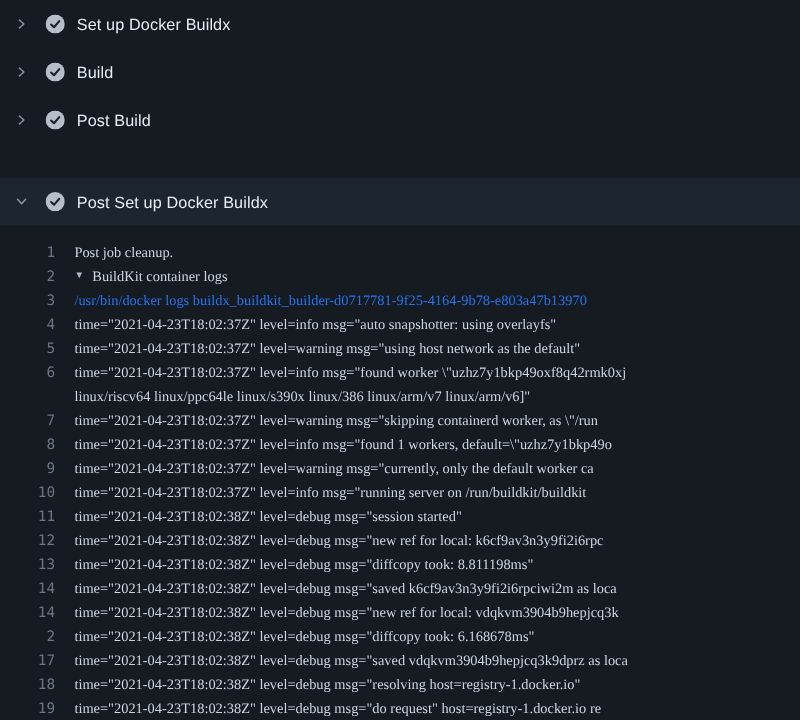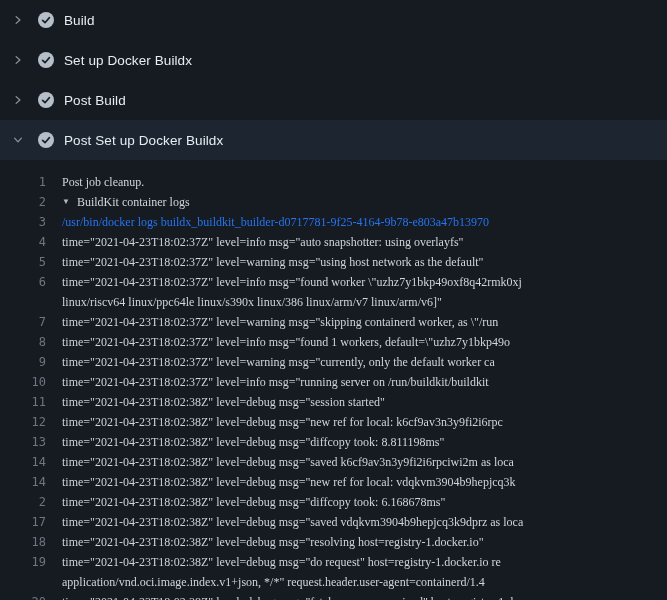--- a/index.html
+++ b/index.html
@@ -8,21 +8,21 @@
     height: 600px;
     overflow: hidden;
     background: var(--background, #161b22);
     font-family: "Liberation Sans", sans-serif;
   }
   .app { width: 667px; height: 600px; overflow: hidden; display: flex; flex-direction: column; }
 
   
   .steps { flex: 0 0 auto; }
   .step-row { display: flex; align-items: center; height: 40px; padding: 0 12px; cursor: pointer; }
-  .step-row.expanded { background: var(--expanded-header-bg); }
+  .step-row.expanded { background: var(--expanded-header-bg); margin-top: 28px; }
   .chev { width: 18px; min-width: 18px; height: 14px; display: flex; align-items: center; color: var(--chevron); }
   .chev svg { display: block; }
   .chev.expanded svg { transform: rotate(90deg); }
   .status { width: 16px; min-width: 16px; height: 16px; margin: 0 10px 0 8px; color: var(--status-circle); }
   .status svg { display: block; }
   .step-label { color: var(--step-text); font-size: 13.5px; letter-spacing: 0.1px; }
 
   
   .log {
     padding-top: 12px;
@@ -47,35 +47,35 @@
           <svg viewBox="0 0 16 16" width="12" height="12" aria-hidden="true">
             <path d="M5.5 3.5 L10.5 8 L5.5 12.5" fill="none" stroke="currentColor" stroke-width="1.7" stroke-linecap="round" stroke-linejoin="round"></path>
           </svg>
         </span>
         <span class="status">
           <svg viewBox="0 0 16 16" width="16" height="16" aria-hidden="true">
             <circle cx="8" cy="8" r="8" fill="currentColor"></circle>
             <path d="M4.6 8.4 L7 10.7 L11.4 5.6" fill="none" stroke="#1b2128" stroke-width="1.7" stroke-linecap="round" stroke-linejoin="round"></path>
           </svg>
         </span>
-        <span class="step-label">Build</span>
+        <span class="step-label">Set up Docker Buildx</span>
       </div>
       <div class="step-row">
         <span class="chev collapsed">
           <svg viewBox="0 0 16 16" width="12" height="12" aria-hidden="true">
             <path d="M5.5 3.5 L10.5 8 L5.5 12.5" fill="none" stroke="currentColor" stroke-width="1.7" stroke-linecap="round" stroke-linejoin="round"></path>
           </svg>
         </span>
         <span class="status">
           <svg viewBox="0 0 16 16" width="16" height="16" aria-hidden="true">
             <circle cx="8" cy="8" r="8" fill="currentColor"></circle>
             <path d="M4.6 8.4 L7 10.7 L11.4 5.6" fill="none" stroke="#1b2128" stroke-width="1.7" stroke-linecap="round" stroke-linejoin="round"></path>
           </svg>
         </span>
-        <span class="step-label">Set up Docker Buildx</span>
+        <span class="step-label">Build</span>
       </div>
       <div class="step-row">
         <span class="chev collapsed">
           <svg viewBox="0 0 16 16" width="12" height="12" aria-hidden="true">
             <path d="M5.5 3.5 L10.5 8 L5.5 12.5" fill="none" stroke="currentColor" stroke-width="1.7" stroke-linecap="round" stroke-linejoin="round"></path>
           </svg>
         </span>
         <span class="status">
           <svg viewBox="0 0 16 16" width="16" height="16" aria-hidden="true">
             <circle cx="8" cy="8" r="8" fill="currentColor"></circle>

